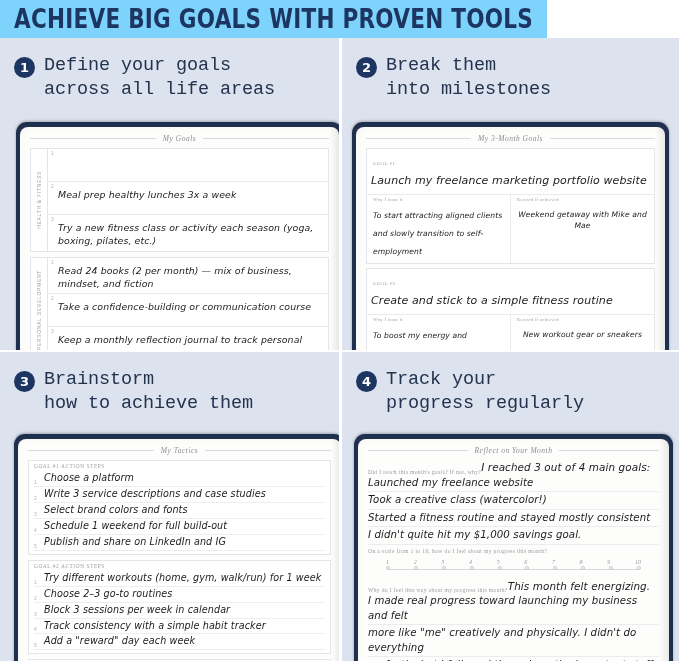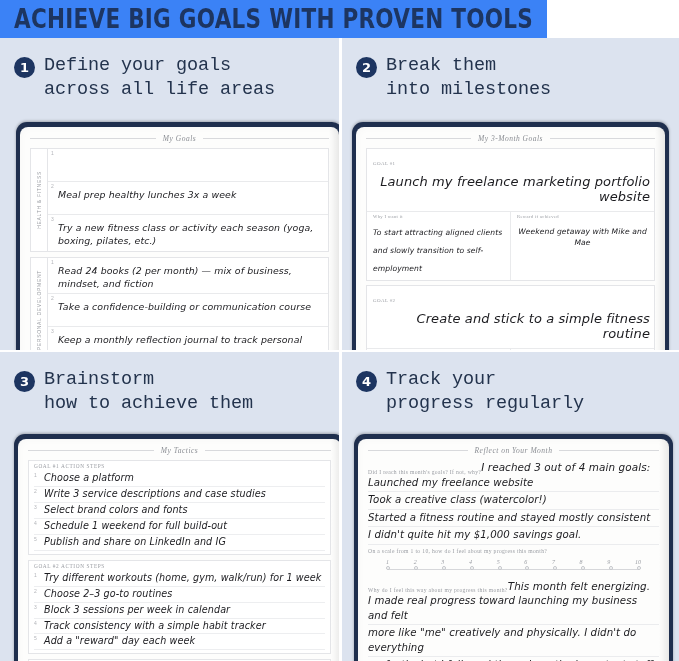--- a/index.html
+++ b/index.html
@@ -2,21 +2,21 @@
 <html><head>
 <meta charset="utf-8">
 <style>
   * { box-sizing: border-box; margin: 0; padding: 0; }
   body {
     width: 679px; height: 661px;
     background: #ffffff;
     font-family: "Liberation Sans", sans-serif;
     overflow: hidden;
   }
-  .page { position: relative; width: 547px; height: 661px; background:#3b82f6; }
+  .page { position: relative; width: 547px; height: 661px; background:#7dd3fc; }
 
   
   .title {
     height: 38px;
     display: flex; align-items: center; justify-content: center;
     color: #1d3561;
     font-size: 26px;
     font-weight: bold;
     letter-spacing: 0.3px;
     font-family: "DejaVu Sans", sans-serif;
@@ -165,38 +165,38 @@
     font-size: 9.4px;
     line-height: 1.42;
     padding-top: 5px;
   }
 
   
   .mgoal { border:1px solid #e4e5e8; background:#fff; margin-bottom: 4px; }
   .mg-head { padding: 2px 6px 0 6px; }
   .mg-head .lbl { font-size: 5px; }
   .mg-main {
-    text-align: right;
-    font-size: 13px;
+    text-align: left;
+    font-size: 11px;
     padding: 5px 4px 7px 4px;
     border-bottom: 1px solid #e9eaec;
   }
   .mg-cols { display: flex; }
   .mg-col { flex: 1; padding: 2px 6px 5px 6px; }
   .mg-col + .mg-col { border-left: 1px solid #e9eaec; }
   .mg-col .lbl { font-size: 4.6px; display:block; margin-bottom: 2px; }
   .mg-col .hw { font-size: 7.6px; line-height: 1.5; }
   .mg-col.ctr .hw { display:block; padding-top:5px; text-align:center; }
 
   
   .tblock { border:1px solid #e4e5e8; background:#fff; margin-bottom: 5px; }
   .tblock .lbl { font-size: 5.3px; display:block; padding: 2px 5px 2px 5px; letter-spacing:.6px;}
   .tlist { padding: 0 5px 3px 5px; }
   .tline {
-    display: flex; gap: 5px; align-items: flex-start;
+    display: flex; gap: 5px; align-items: flex-end;
     border-bottom: 1px solid #edeef0;
     padding: 1px 0 1px 0;
   }
   .tline:last-child { border-bottom: 1px solid #edeef0; }
   .tnum { font-size: 5px; color:#b2b4b9; width: 5px; flex:0 0 auto;
           font-family:"Liberation Sans",sans-serif; }
   .ttxt { font-size: 9.6px; line-height: 1.35; }
 
   
   .rq { font-size: 5.6px; }

